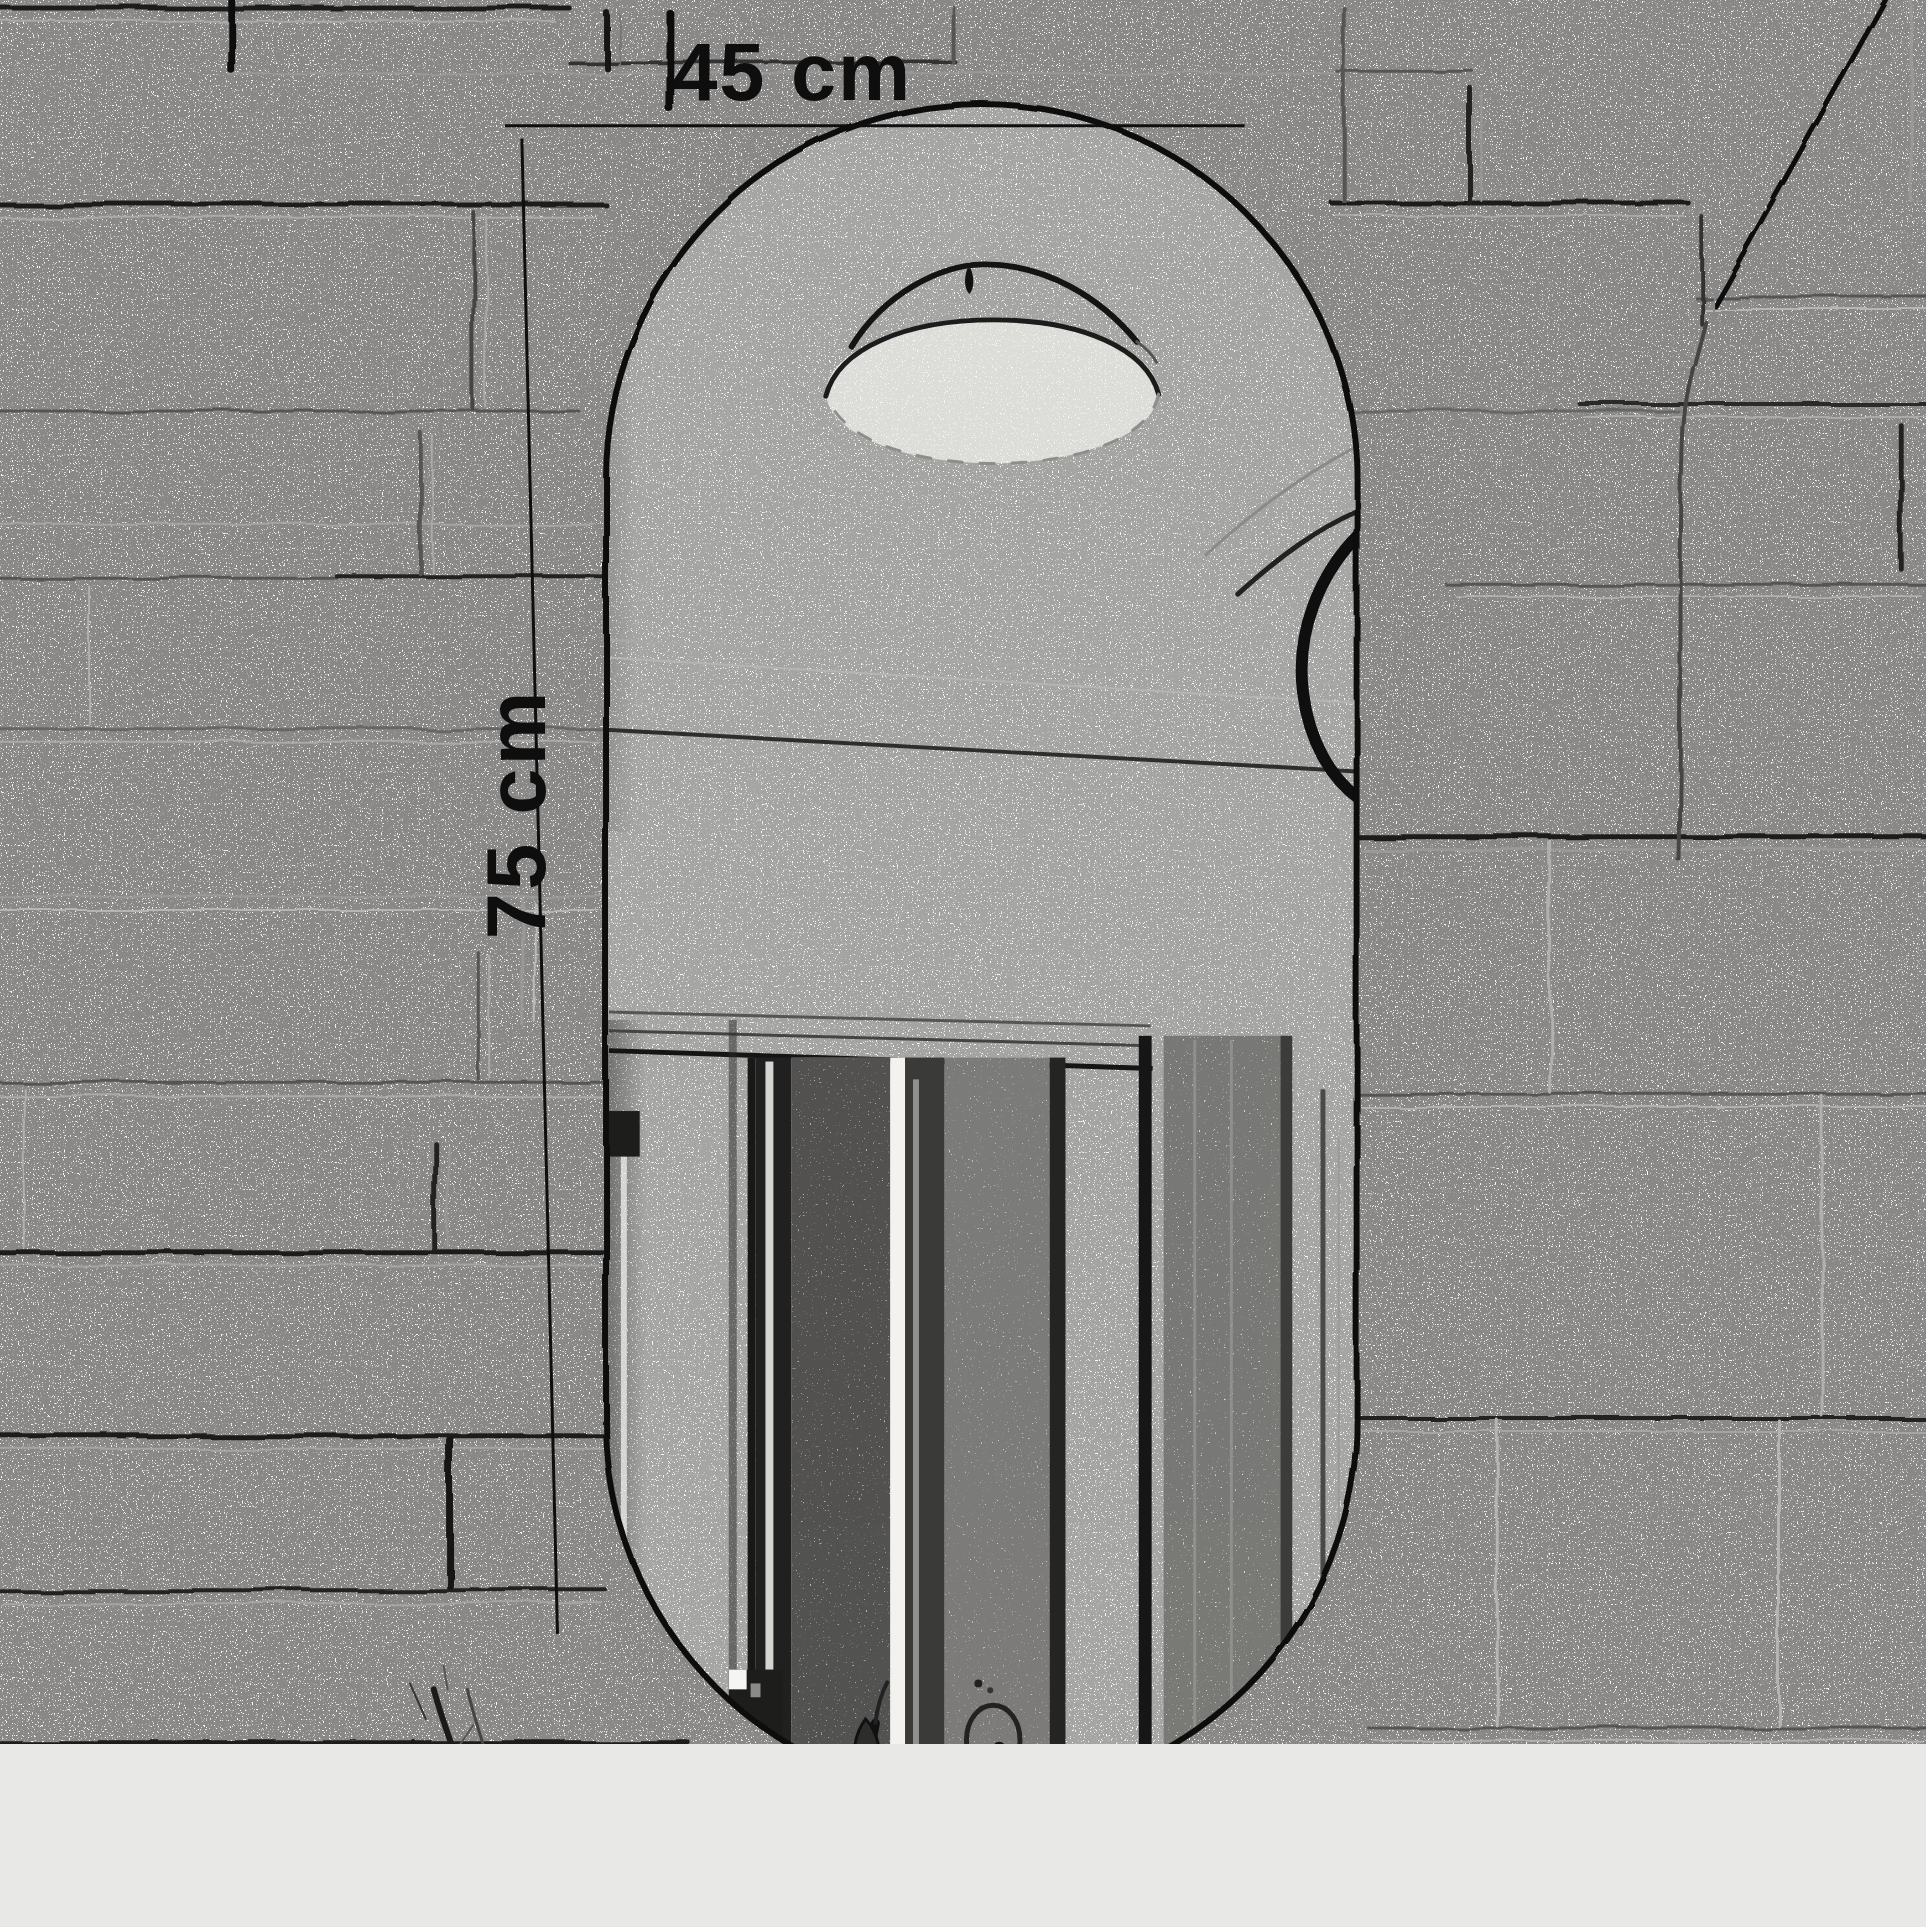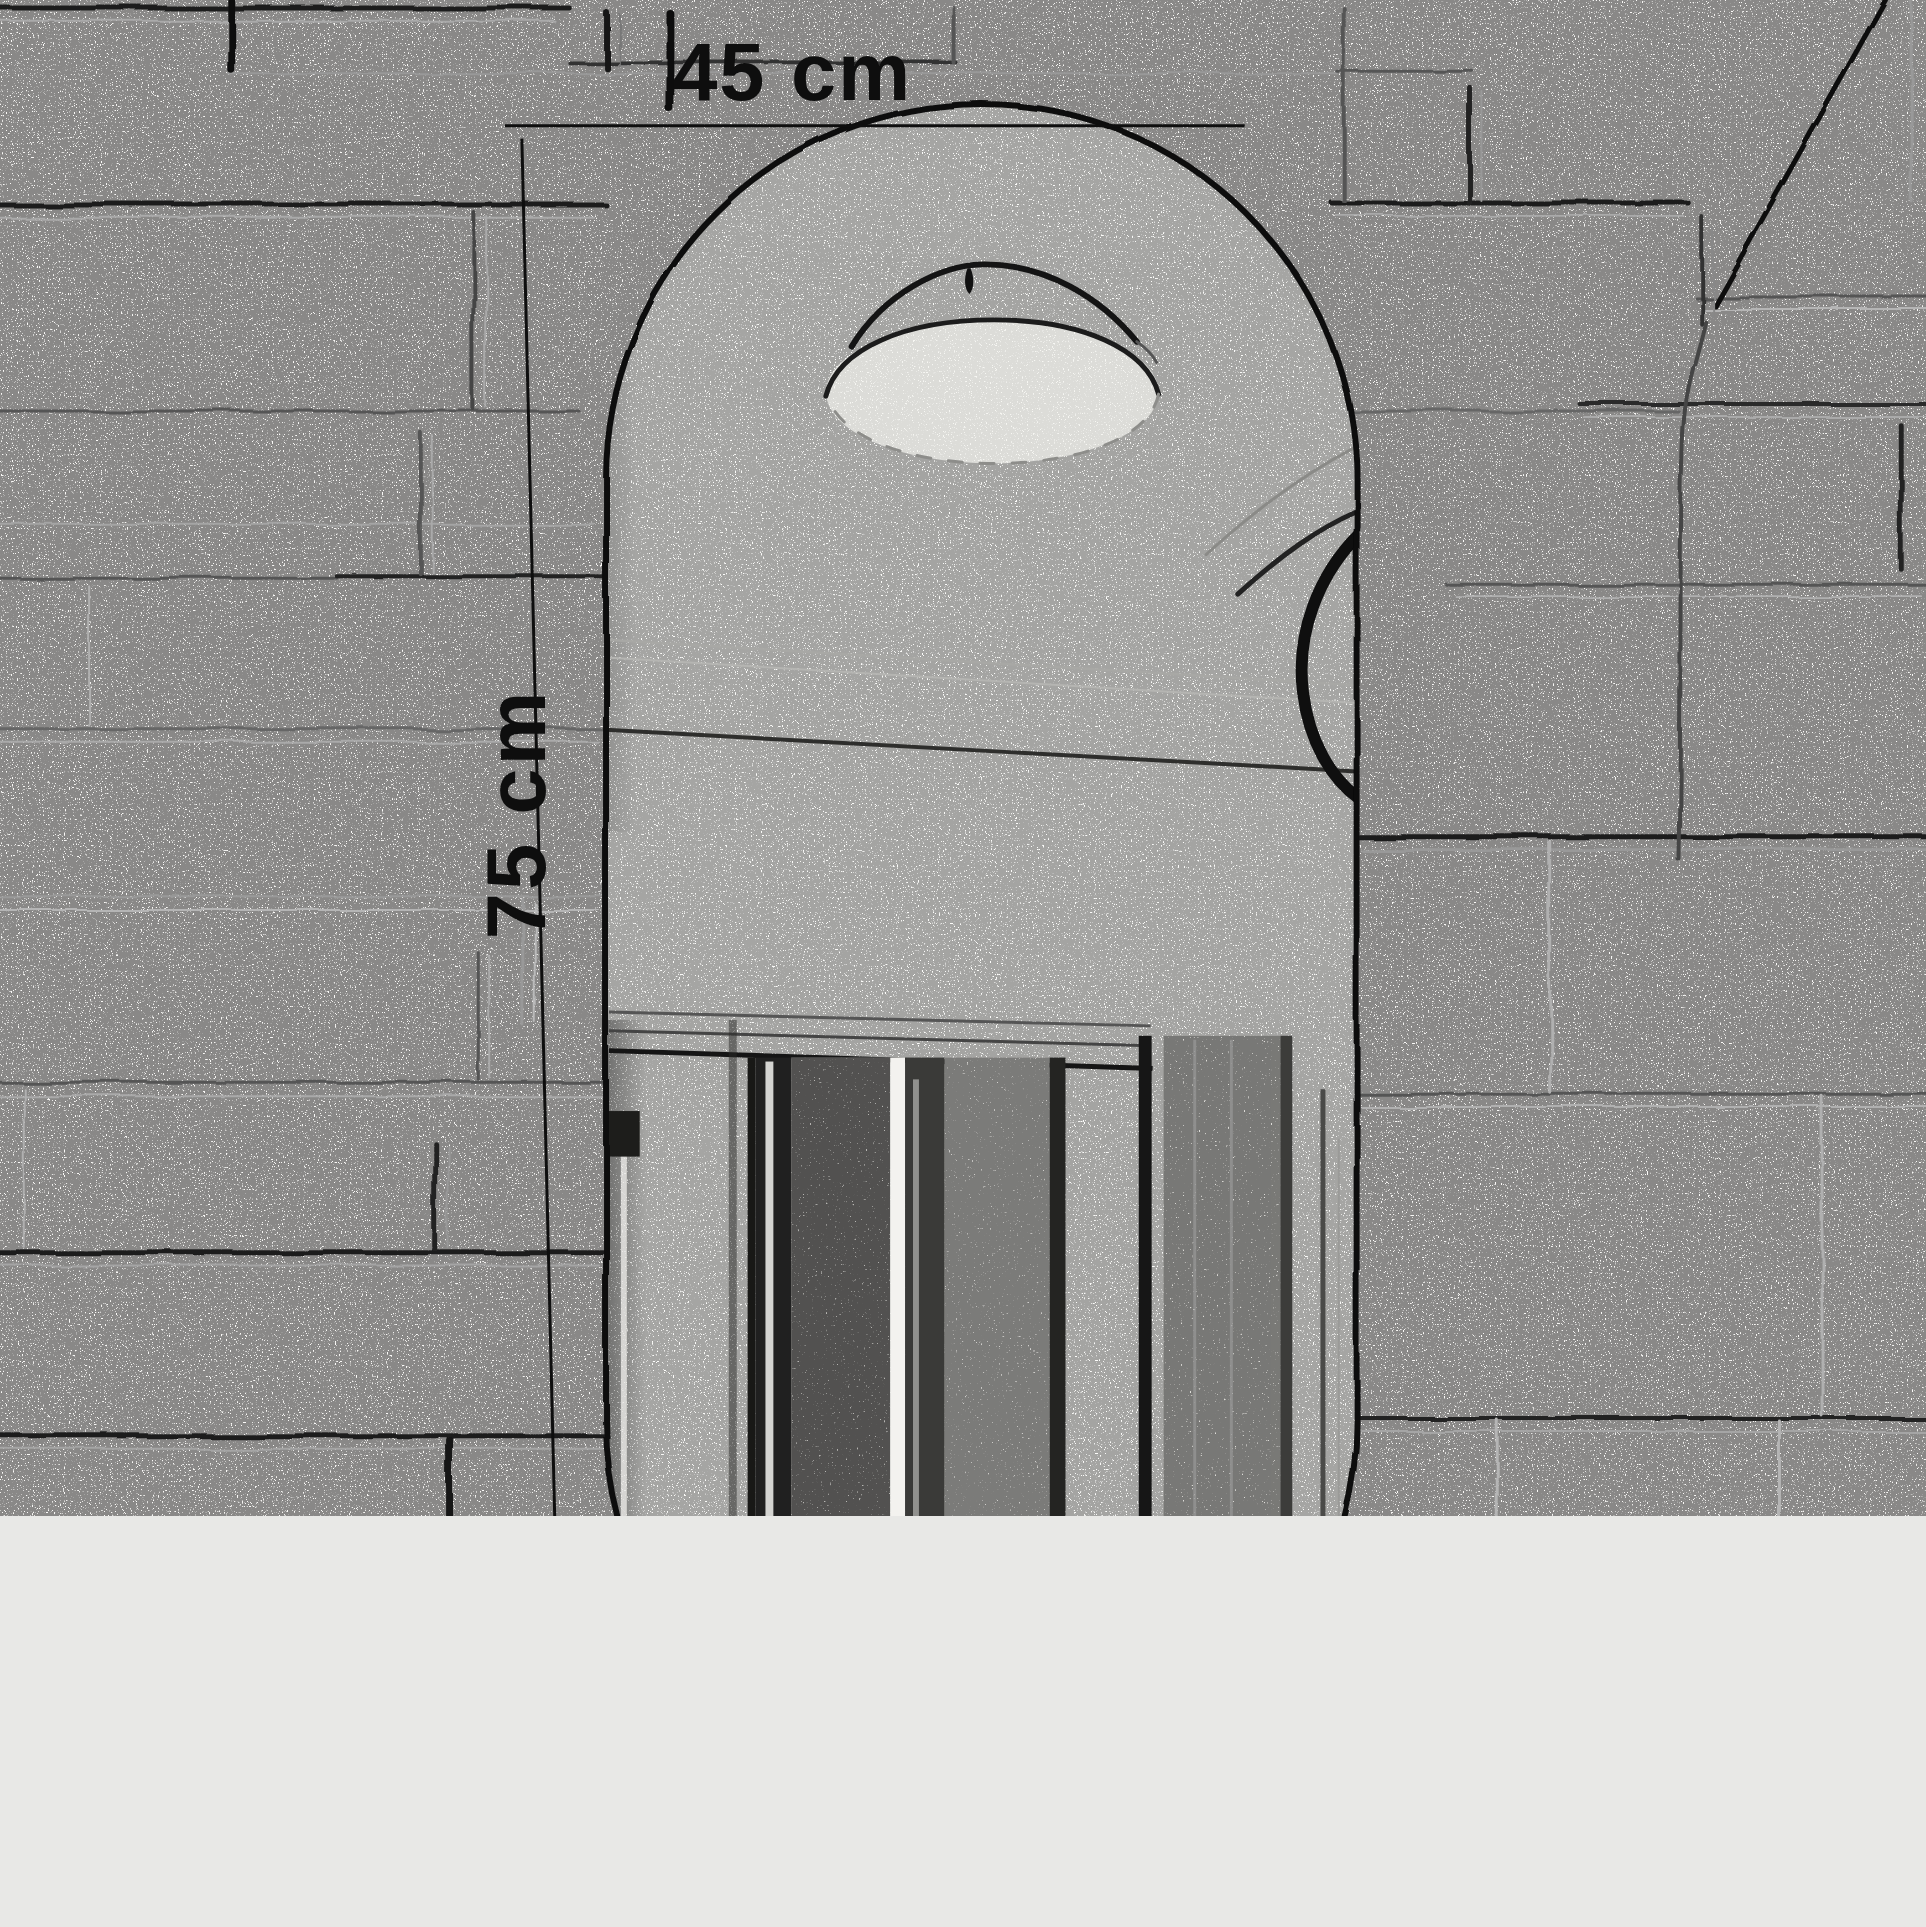--- a/index.html
+++ b/index.html
@@ -1,16 +1,16 @@
 <!DOCTYPE html>
 <html><head>
 <meta charset="utf-8">
 <style>
   html,body{margin:0;padding:0;background:#e8e8e6;}
-  .stage{position:relative;width:1927px;height:1516px;background:#fbfaf8;overflow:hidden;}
+  .stage{position:relative;width:1927px;height:1744px;background:#fbfaf8;overflow:hidden;}
   svg{display:block;}
   text{font-family:"Liberation Sans","DejaVu Sans",sans-serif;font-weight:bold;fill:#0e0e0e;}
 </style>
 </head>
 <body>
 
 <div class="stage">
 <svg viewBox="0 0 1946 1947" width="1927" height="1928">
   <defs>
     <clipPath id="mirrorClip">

